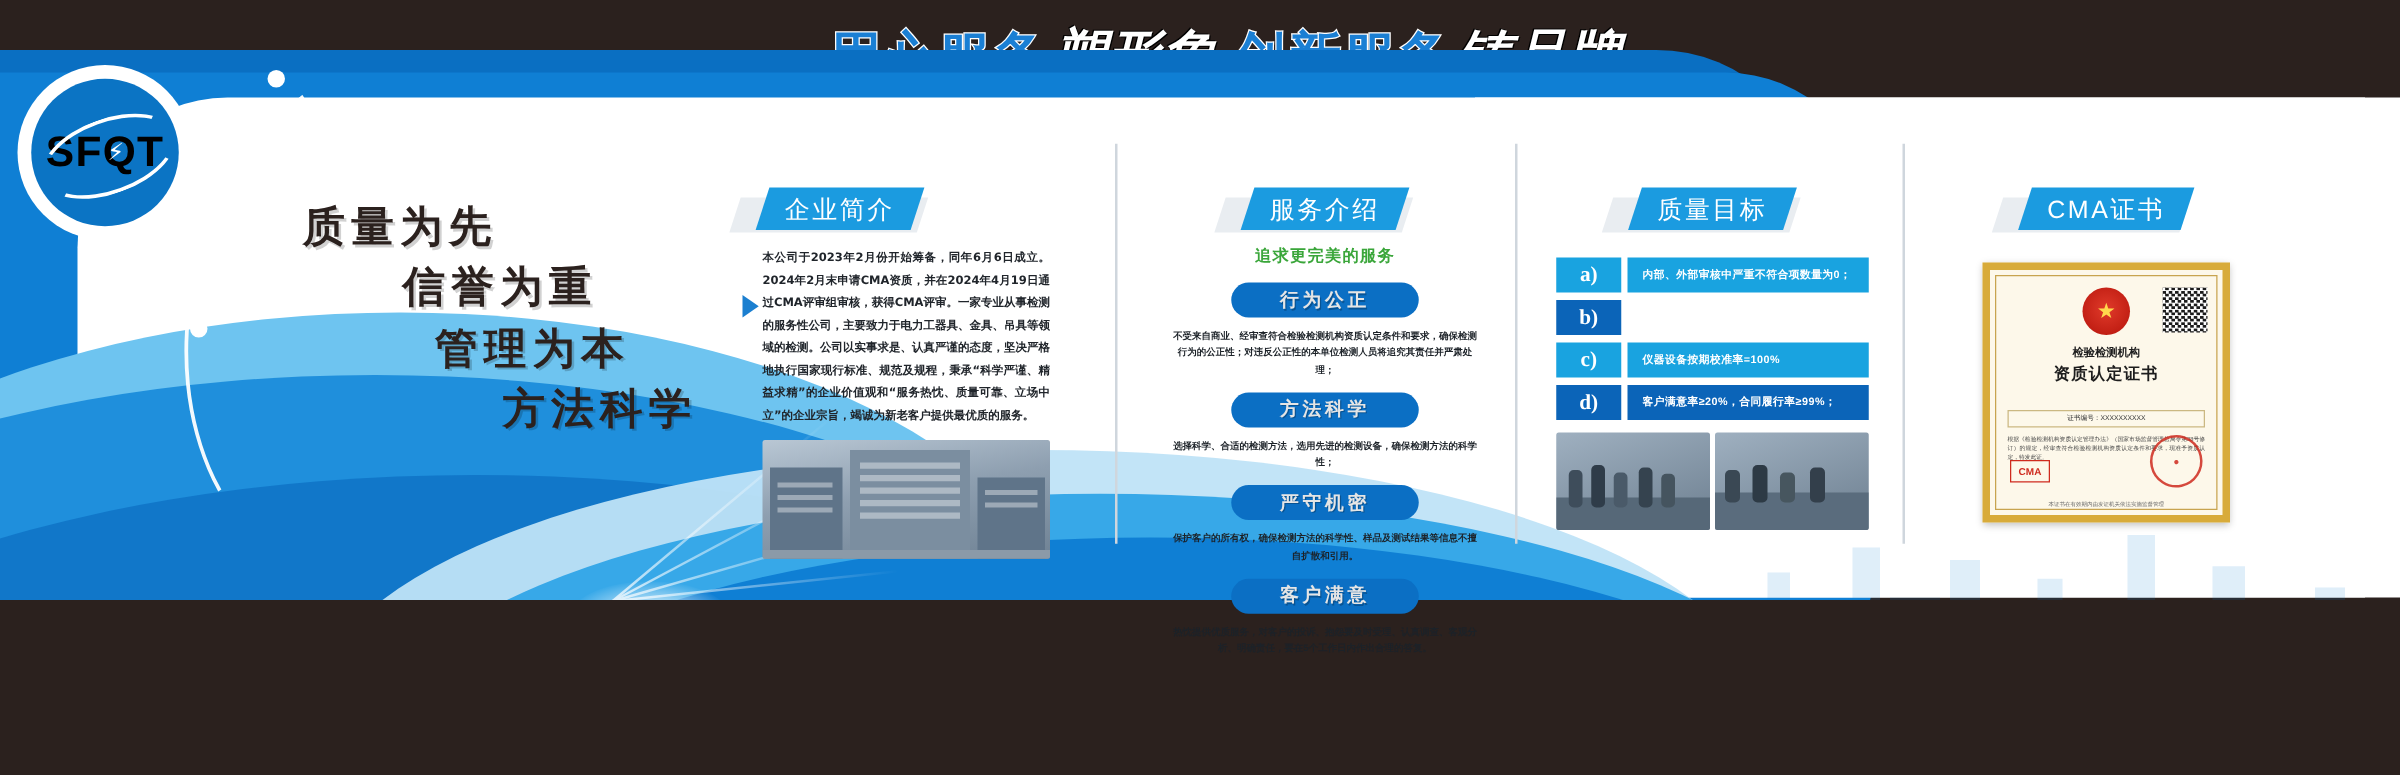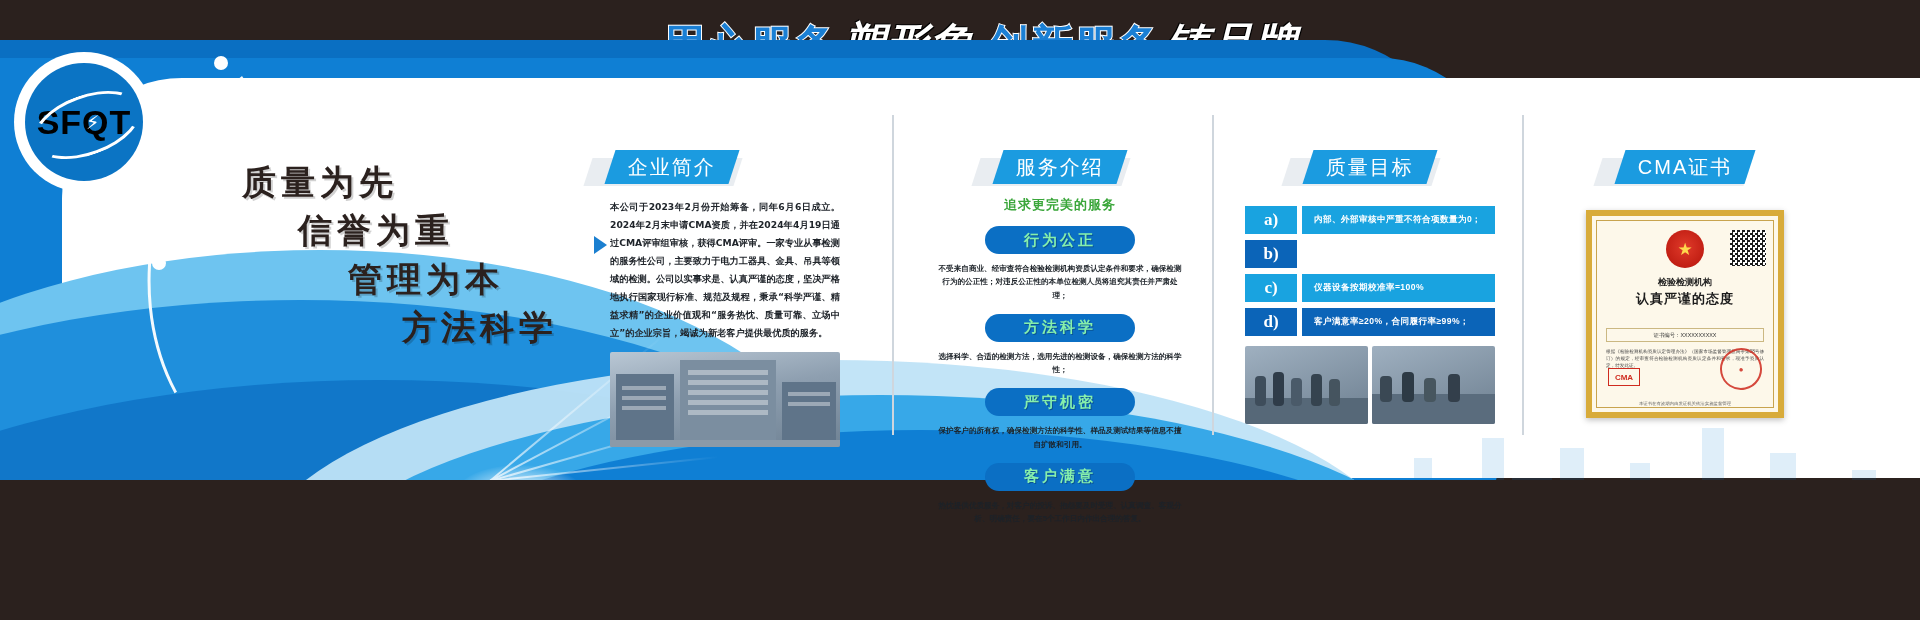--- a/index.html
+++ b/index.html
@@ -57,21 +57,21 @@
   
   .arc1{position:absolute;left:150px;top:40px;width:330px;height:430px;border:3px solid #ffffff;
         border-radius:50%;border-color:transparent transparent transparent #ffffff;transform:rotate(12deg);opacity:.95;}
   .dot{position:absolute;width:14px;height:14px;border-radius:50%;background:#ffffff;}
 
   
   .slogan{position:absolute;left:240px;top:158px;width:330px;}
   .slogan div{font-size:34px;font-weight:800;color:#2b211e;letter-spacing:5px;
               font-family:"DejaVu Sans",sans-serif;line-height:1.42;
               text-shadow:2px 2px 0 rgba(0,0,0,.18);}
-  .sl1{margin-left:2px;} .sl2{margin-left:58px;} .sl3{margin-left:108px;} .sl4{margin-left:162px;}
+  .sl1{margin-left:2px;} .sl2{margin-left:82px;} .sl3{margin-left:108px;} .sl4{margin-left:162px;}
 
   
   .panel{position:absolute;top:150px;}
   .p1{left:610px;width:230px;}
   .p2{left:935px;width:250px;}
   .p3{left:1245px;width:250px;}
   .p4{left:1560px;width:250px;}
 
   .sep{position:absolute;top:115px;width:2px;height:320px;background:#cfd6dd;}
 
@@ -87,21 +87,21 @@
   .arrowmark{position:absolute;left:-16px;top:38px;width:0;height:0;border-left:13px solid #1b7fd0;
              border-top:9px solid transparent;border-bottom:9px solid transparent;}
   .photo{margin-top:10px;width:100%;height:95px;border-radius:2px;position:relative;overflow:hidden;
          background:linear-gradient(170deg,#b9c7d4 0%,#8e9fb0 45%,#6f8294 100%);}
   .ph-bld{position:absolute;background:#5f7489;}
   .ph-win{position:absolute;background:rgba(255,255,255,.38);}
 
   .sub-green{margin-top:12px;text-align:center;color:#3aa63a;font-size:13px;font-weight:700;letter-spacing:1px;}
   .pill{margin:12px auto 0;width:150px;height:28px;border-radius:14px;background:#0b6fc4;
         display:flex;align-items:center;justify-content:center;}
-  .pill span{color:#86efac;font-size:15px;font-weight:800;letter-spacing:3px;
+  .pill span{color:#e5e5e5;font-size:15px;font-weight:800;letter-spacing:3px;
              text-shadow:1px 1px 0 rgba(0,0,0,.25);}
   .pill-desc{margin-top:8px;font-size:7.6px;line-height:1.75;color:#1c2228;text-align:center;font-weight:700;}
 
   .goal-row{display:flex;align-items:stretch;gap:5px;margin-bottom:6px;height:28px;}
   .goal-key{width:52px;display:flex;align-items:center;justify-content:center;color:#fff;
             font-family:"Liberation Serif","DejaVu Serif",serif;font-size:17px;font-weight:700;}
   .goal-val{flex:1;display:flex;align-items:center;padding-left:12px;color:#ffffff;font-size:8.6px;font-weight:700;letter-spacing:.4px;}
   .g-lt{background:#19a3e0;} .g-dk{background:#0b64b8;}
   .goal-photo{margin-top:10px;width:100%;height:78px;display:flex;gap:4px;}
   .gp{flex:1;border-radius:2px;position:relative;overflow:hidden;background:linear-gradient(160deg,#9fb0c0,#6d7f90);}
@@ -325,21 +325,21 @@
           <span>CMA证书</span>
         </div>
       </div>
     </div>
 
     <div class="cert">
       <div class="cert-in"></div>
       <div class="emblem">★</div>
       <div class="qr"></div>
       <div class="cert-t1">检验检测机构</div>
-      <div class="cert-t2">认真严谨的态度</div>
+      <div class="cert-t2">资质认定证书</div>
       <div class="cert-t3">证书编号：XXXXXXXXXX</div>
       <div class="cert-body">根据《检验检测机构资质认定管理办法》（国家市场监督管理总局令第38号修订）的规定，经审查符合检验检测机构资质认定条件和要求，现准予资质认定，特发此证。</div>
       <div class="cma-mark">CMA</div>
       <div class="seal">●</div>
       <div class="cert-foot">本证书在有效期内由发证机关依法实施监督管理</div>
     </div>
   </div>
 
 </div>
 

